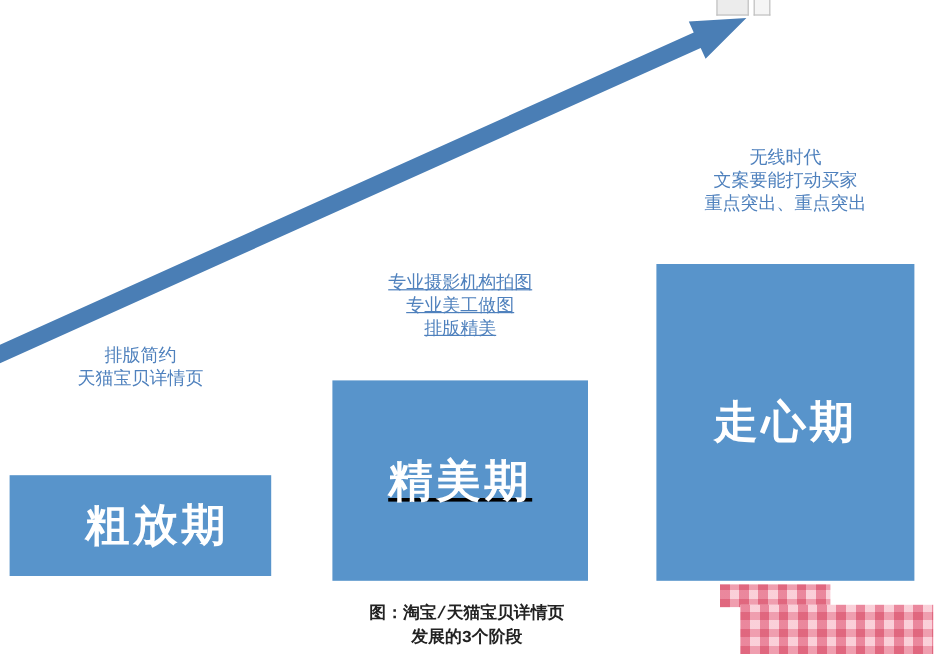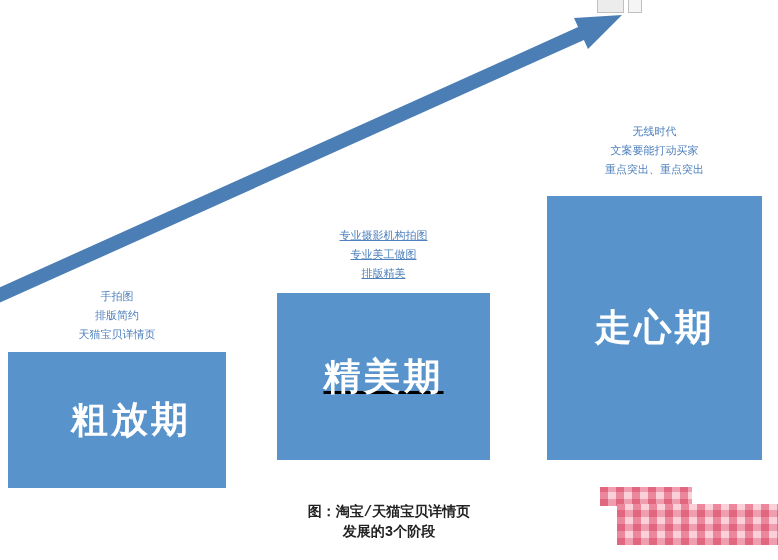--- a/index.html
+++ b/index.html
@@ -24,38 +24,39 @@
   }
   .arrow-shape { fill: var(--arrow-color, #4a7eb5); }
 
   
   .bar {
     position: absolute;
     background: var(--bar-color, #5894cb);
     display: flex;
     align-items: center;
     justify-content: center;
+    margin-top: 24px;
   }
   .bar-label {
     color: #ffffff;
     font-weight: bold;
     font-size: 37px;
     letter-spacing: 3px;
     text-align: center;
   }
-  .bar-1 { left: 8px;   top: 352px; width: 218px; height: 136px; padding-left: 28px; }
+  .bar-1 { left: 8px;   top: 372px; width: 218px; height: 84px; padding-left: 28px; }
   .bar-2 { left: 277px; top: 293px; width: 213px; height: 167px; text-decoration: underline; }
   .bar-3 { left: 547px; top: 196px; width: 215px; height: 264px; }
 
   
   .desc {
     position: absolute;
     text-align: center;
     color: var(--description-text-color, #4f81bd);
-    font-size: 11px;
+    font-size: 15px;
     line-height: 19px;
   }
   .desc-1 { left: 8px;   width: 218px; top: 287px; }
   .desc-2 { left: 277px; width: 213px; top: 226px; text-decoration: underline; }
   .desc-3 { left: 547px; width: 215px; top: 122px; }
 
   
   .caption {
     position: absolute;
     left: 0; top: 502px;
@@ -97,21 +98,20 @@
 <div class="canvas">
 
   <svg class="arrow-svg" viewBox="0 0 778 560" xmlns="http://www.w3.org/2000/svg" aria-hidden="true">
     <polygon class="arrow-shape" points="-7.1,305.8 583.9,39.9 588,49 622,15 574,18 578.1,27.1 -12.9,293"></polygon>
   </svg>
 
   <div class="frag frag-1"></div>
   <div class="frag frag-2"></div>
 
   <div class="desc desc-1">
-    <div class="desc-line">手拍图</div>
     <div class="desc-line">排版简约</div>
     <div class="desc-line">天猫宝贝详情页</div>
   </div>
   <div class="bar bar-1">
     <span class="bar-label">粗放期</span>
   </div>
 
   <div class="desc desc-2">
     <div class="desc-line">专业摄影机构拍图</div>
     <div class="desc-line">专业美工做图</div>

